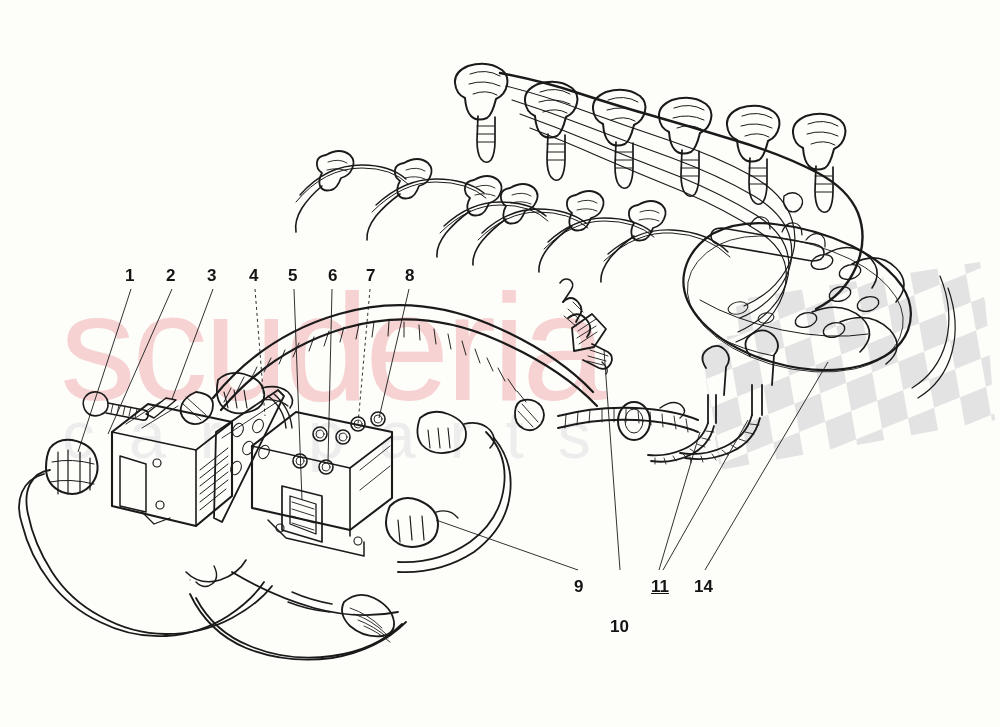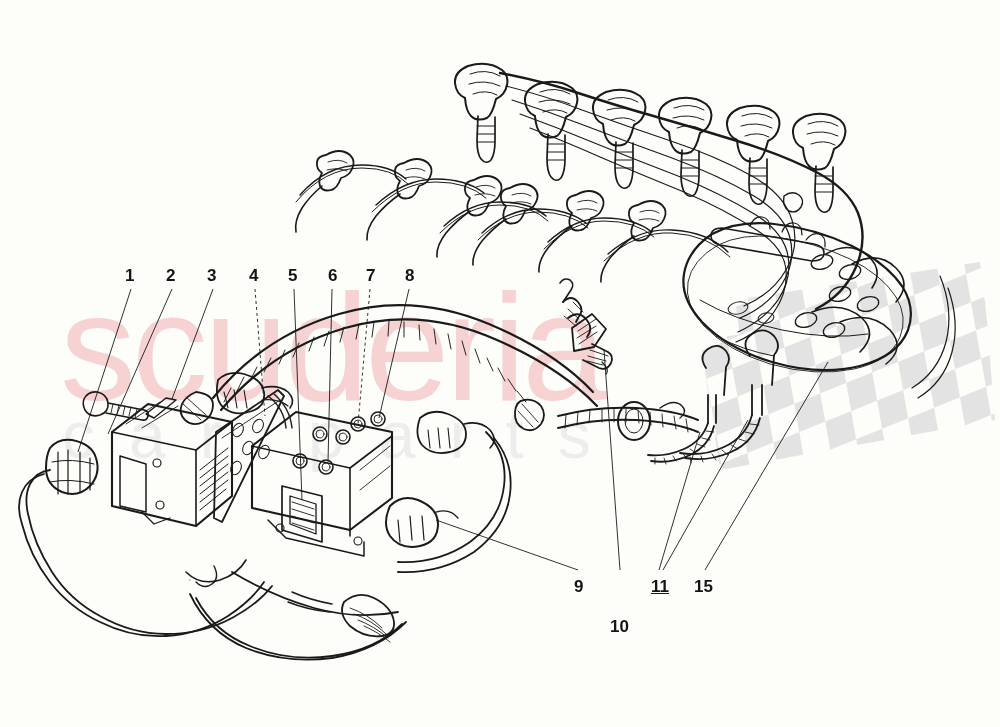--- a/index.html
+++ b/index.html
@@ -494,16 +494,16 @@
     <span class="callout-num" style="left:288px; top:267px;">5</span>
     <span class="callout-num" style="left:328px; top:267px;">6</span>
     <span class="callout-num" style="left:366px; top:267px;">7</span>
     <span class="callout-num" style="left:405px; top:267px;">8</span>
   </div>
 
   <div>
     <span class="callout-num" style="left:574px; top:578px;">9</span>
     <span class="callout-num" style="left:610px; top:578px;margin-top:40px;">10</span>
     <span class="callout-num" style="left:651px; top:578px;text-decoration:underline;">11</span>
-    <span class="callout-num" style="left:694px; top:578px;">15</span>
+    <span class="callout-num" style="left:694px; top:578px;">14</span>
   </div>
 
 </div>
 
 </body></html>

